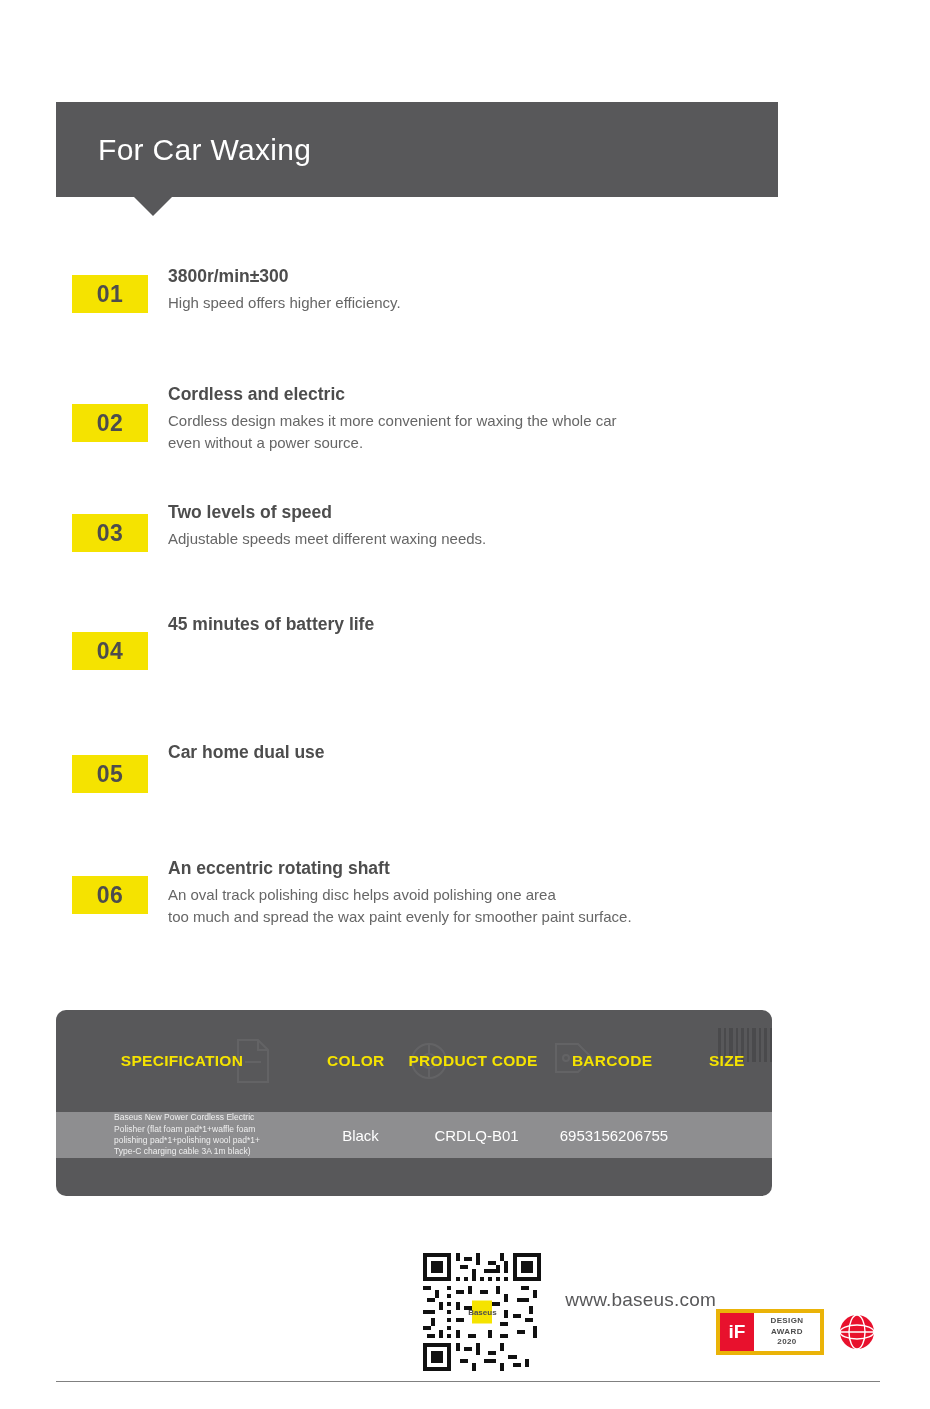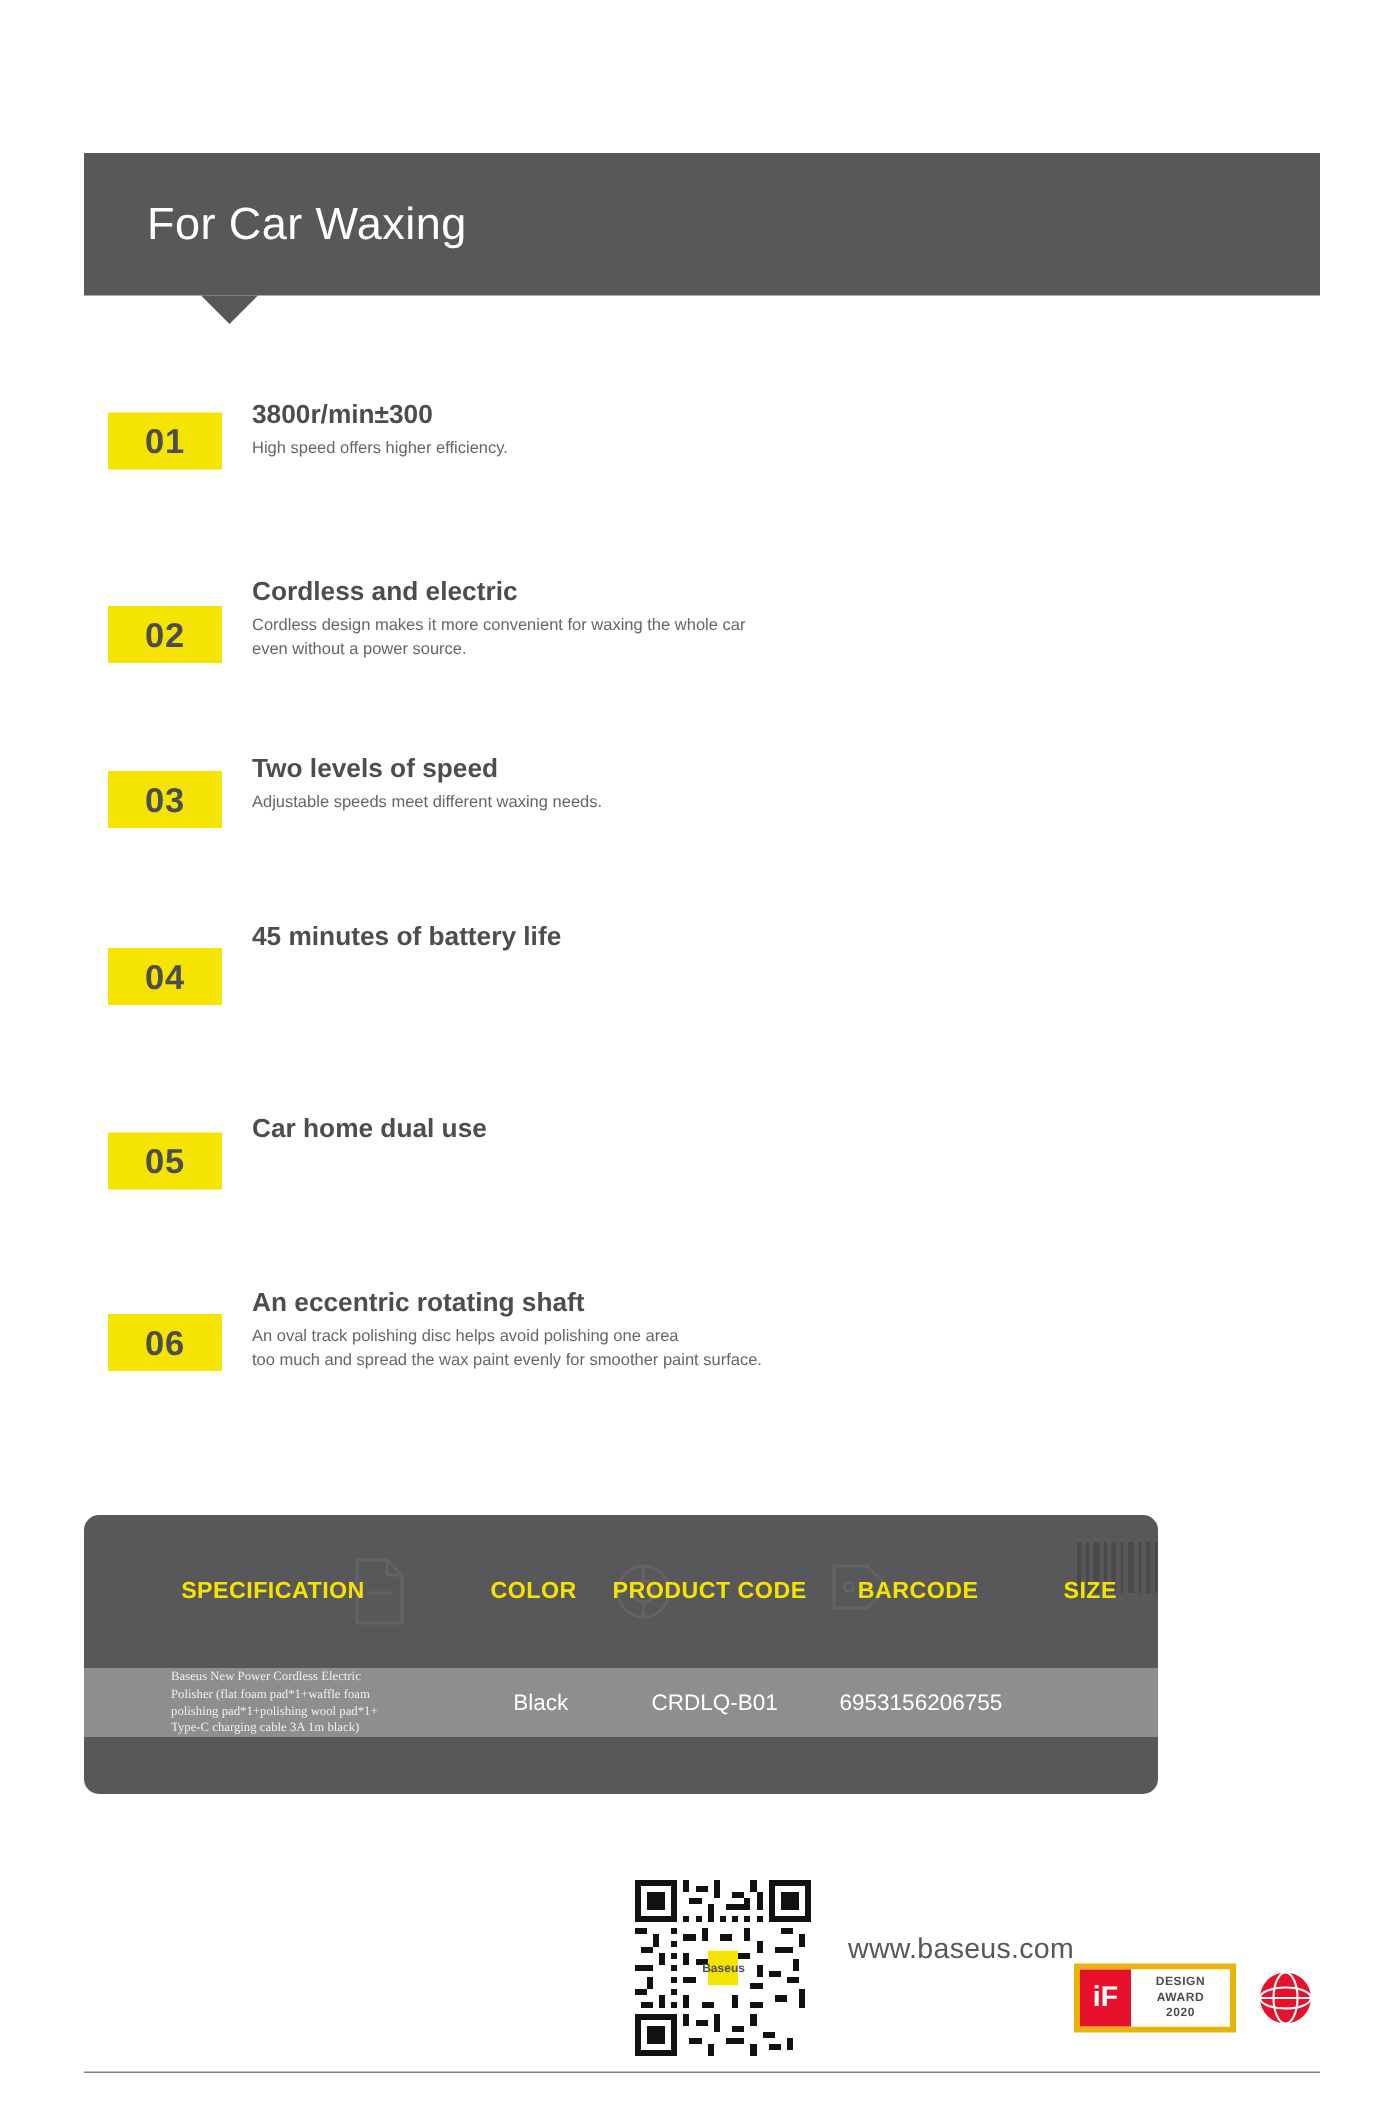--- a/index.html
+++ b/index.html
@@ -12,21 +12,21 @@
     color: #4d4d4d;
     position: relative;
     overflow: hidden;
   }
 
   
   .banner {
     position: absolute;
     left: 56px;
     top: 102px;
-    width: 824px;
+    width: 722px;
     height: 95px;
     background: #58585a;
     display: flex;
     align-items: center;
   }
   .banner-title {
     color: #ffffff;
     font-size: 30px;
     font-weight: normal;
     letter-spacing: 0.3px;
@@ -73,21 +73,21 @@
     padding-right: 20px;
   }
   .feature-title {
     font-size: 17.5px;
     font-weight: bold;
     color: #4d4d4d;
     margin: 0 0 5px 0;
     line-height: 1.2;
   }
   .feature-desc {
-    font-size: 11px;
+    font-size: 15px;
     font-weight: normal;
     color: #666666;
     line-height: 1.45;
     margin: 0;
     white-space: pre-line;
   }
 
   
   .f1 { height: 108px; }
   .f1 .badge { top: 23px; }
@@ -156,21 +156,20 @@
   .col-barcode{ width: 160px; }
   .col-size   { width: 104px; }
 
   .spec-body .col-spec {
     font-size: 8.5px;
     line-height: 1.35;
     color: #efefef;
     white-space: pre-line;
     padding-left: 58px;
     text-align: left;
-    font-family: Liberation Serif, serif;
   }
 
   
   .wm {
     position: absolute;
     top: 26px;
     opacity: 0.55;
     z-index: 1;
   }
   .wm svg { display: block; }

